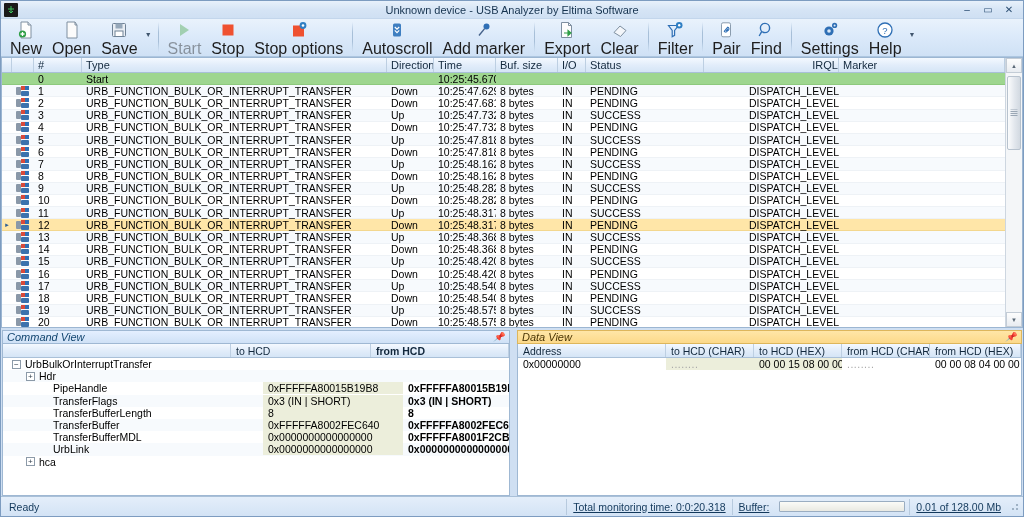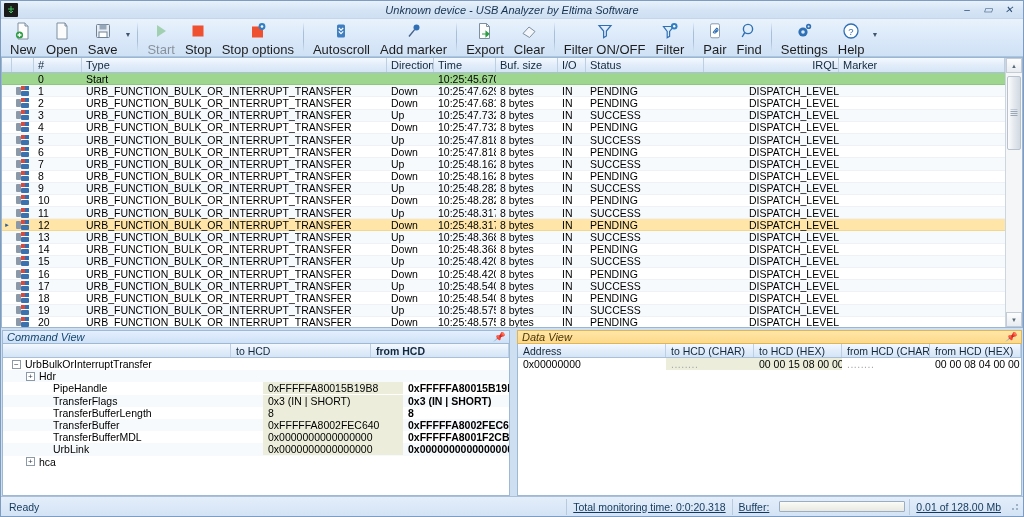--- a/index.html
+++ b/index.html
@@ -24,21 +24,20 @@
   }
 
   
   .titlebar {
     height: 18px;
     background: linear-gradient(180deg,#e8f1fb 0%,#d5e4f5 55%,#cfe0f3 100%);
     display: flex; align-items: center;
     position: relative;
     border-bottom: 1px solid #c3d6ec;
     flex: 0 0 18px;
-    font-style: italic;
   }
   .app-icon {
     width: 14px; height: 14px;
     margin-left: 3px;
     background: #1b1b1b;
     border-radius: 1px;
     display: flex; align-items: center; justify-content: center;
     color: #36c15a; font-size: 9px; line-height: 1;
   }
   .title-text {
@@ -71,21 +70,21 @@
     min-width: 30px; padding: 2px 5px 0 5px;
     height: 38px;
     cursor: default;
   }
   .tb-item.disabled { opacity: .42; }
   .tb-ico {
     height: 20px; width: 22px;
     display: flex; align-items: center; justify-content: center;
     position: relative;
   }
-  .tb-lbl { font-size: 13px; color: #1d1d1d; margin-top: 1px; white-space: nowrap; }
+  .tb-lbl { font-size: 16px; color: #1d1d1d; margin-top: 1px; white-space: nowrap; }
   .tb-sep {
     width: 1px; height: 30px; margin: 3px 4px 0 4px;
     background: linear-gradient(180deg,rgba(160,180,205,0) 0%,#a7bfd8 35%,#a7bfd8 65%,rgba(160,180,205,0) 100%);
     flex: 0 0 1px;
   }
   .tb-drop {
     align-self: flex-start;
     margin-top: 12px;
     font-size: 7px; color: #41566e;
     padding: 0 2px;
@@ -395,28 +394,20 @@
       </div>
       <div class="tb-item">
         <span class="tb-ico">
           <svg width="18" height="18" viewBox="0 0 18 18">
             <path d="M3 11.5 L9 5 L15 9.5 L9.5 15.5 Z" fill="#f3f6fa" stroke="#7e8fa0"></path>
           </svg>
         </span>
         <span class="tb-lbl">Clear</span>
       </div>
       <div class="tb-sep"></div>
-      <div class="tb-item">
-        <span class="tb-ico">
-          <svg width="18" height="18" viewBox="0 0 18 18">
-            <path d="M3 3.5h12l-4.6 5.5v5l-2.8 1.6v-6.6z" fill="none" stroke="#2f6fb5" stroke-width="1.2"></path>
-          </svg>
-        </span>
-        <span class="tb-lbl">Filter ON/OFF</span>
-      </div>
       <div class="tb-item">
         <span class="tb-ico">
           <svg width="18" height="18" viewBox="0 0 18 18">
             <path d="M2.5 4.5h10l-3.9 5v4.8l-2.4 1.4v-6.2z" fill="none" stroke="#2f6fb5" stroke-width="1.2"></path>
             <circle cx="13.2" cy="4.2" r="3.3" fill="#2f7fc4"></circle>
             <circle cx="13.2" cy="4.2" r="1.2" fill="#fff"></circle>
           </svg>
         </span>
         <span class="tb-lbl">Filter</span>
       </div>

